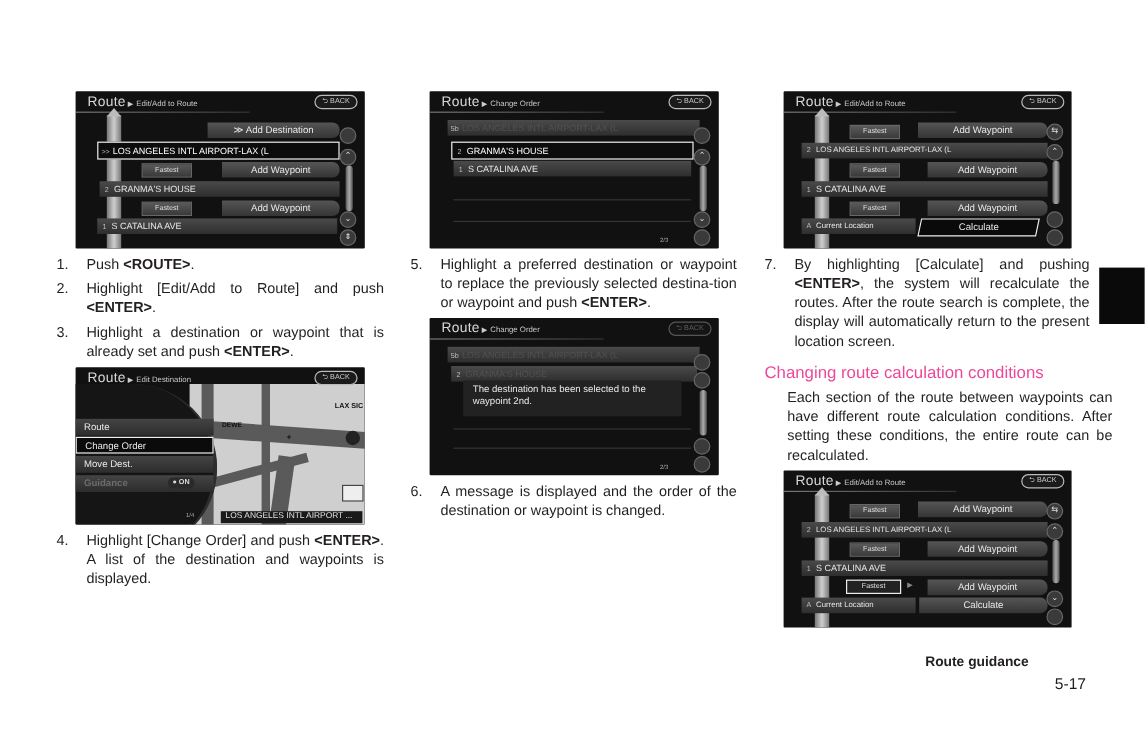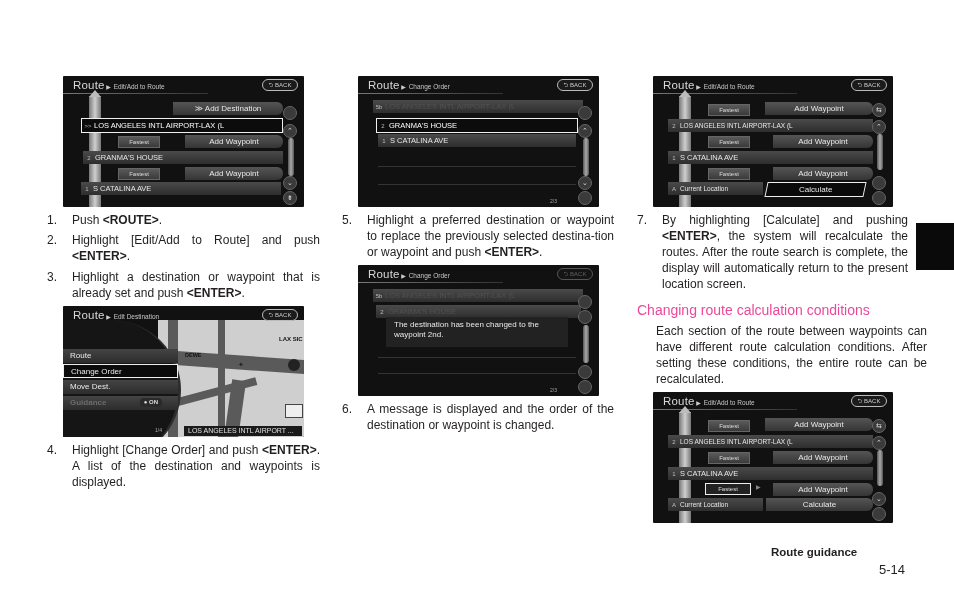--- a/index.html
+++ b/index.html
@@ -146,21 +146,21 @@
   <div class="pager" style="left:92px;top:121px;">1/4</div>
   <div class="addr-bar">LOS ANGELES INTL AIRPORT ...</div>
 </div>
 
 <div class="screen" style="left:358px;top:265px;width:241px;height:131px;">
   <div class="scr-title"><span class="big">Route</span><span class="tri"> ▶ </span><span class="sub">Change Order</span></div>
   <div class="title-line"></div>
   <div class="back-btn" style="opacity:0.4;">⮌ <span>BACK</span></div>
   <div class="row" style="left:15px;top:24px;width:210px;color:#777;"><span class="idx">5b</span><span style="opacity:0.35">LOS ANGELES INTL AIRPORT-LAX (L</span></div>
   <div class="row" style="left:18px;top:40px;width:205px;color:#777;"><span class="idx">2</span><span style="opacity:0.35">GRANMA'S HOUSE</span></div>
-  <div class="msg-box" style="left:28px;top:52px;width:182px;height:30px;">The destination has been changed to the waypoint 2nd.</div>
+  <div class="msg-box" style="left:28px;top:52px;width:182px;height:30px;">The destination has been selected to the waypoint 2nd.</div>
   <div class="abs" style="left:20px;top:92px;width:198px;height:1px;background:#333;"></div>
   <div class="abs" style="left:20px;top:108px;width:198px;height:1px;background:#333;"></div>
   <div class="side-btn" style="top:30px;"></div>
   <div class="side-btn" style="top:45px;"></div>
   <div class="side-bar" style="top:60px;height:38px;"></div>
   <div class="side-btn" style="top:100px;"></div>
   <div class="side-btn" style="top:115px;"></div>
   <div class="pager" style="left:192px;top:122px;">2/3</div>
 </div>
 
@@ -215,13 +215,13 @@
 <div class="step" style="left:637px;top:212px;width:271px;">
   <span class="num">7.</span>
   <span class="body"><span>By highlighting [Calculate] and pushing </span><b>&lt;ENTER&gt;</b><span>, the system will recalculate the routes. After the route search is complete, the display will automatically return to the present location screen.</span></span>
 </div>
 
 <div class="heading" style="left:637px;top:301px;width:280px;">Changing route calculation conditions</div>
 <div class="para" style="left:637px;top:323px;width:271px;">Each section of the route between waypoints can have different route calculation conditions. After setting these conditions, the entire route can be recalculated.</div>
 
 <div class="side-tab"></div>
 <div class="footer-section">Route guidance</div>
-<div class="footer-page">5-14</div>
+<div class="footer-page">5-17</div>
 
 </body></html>

